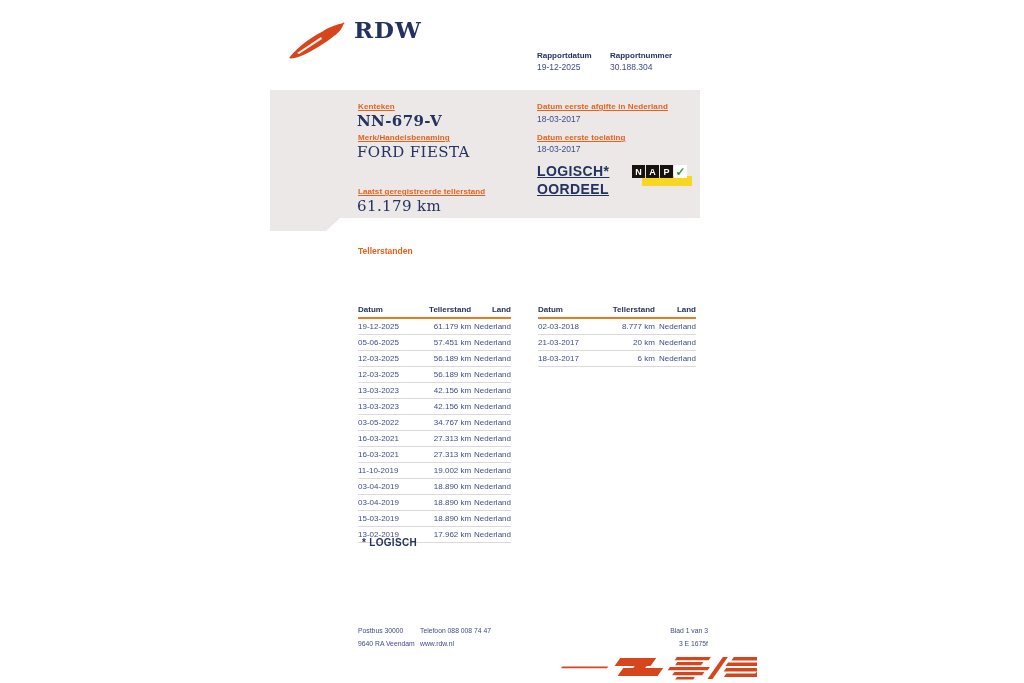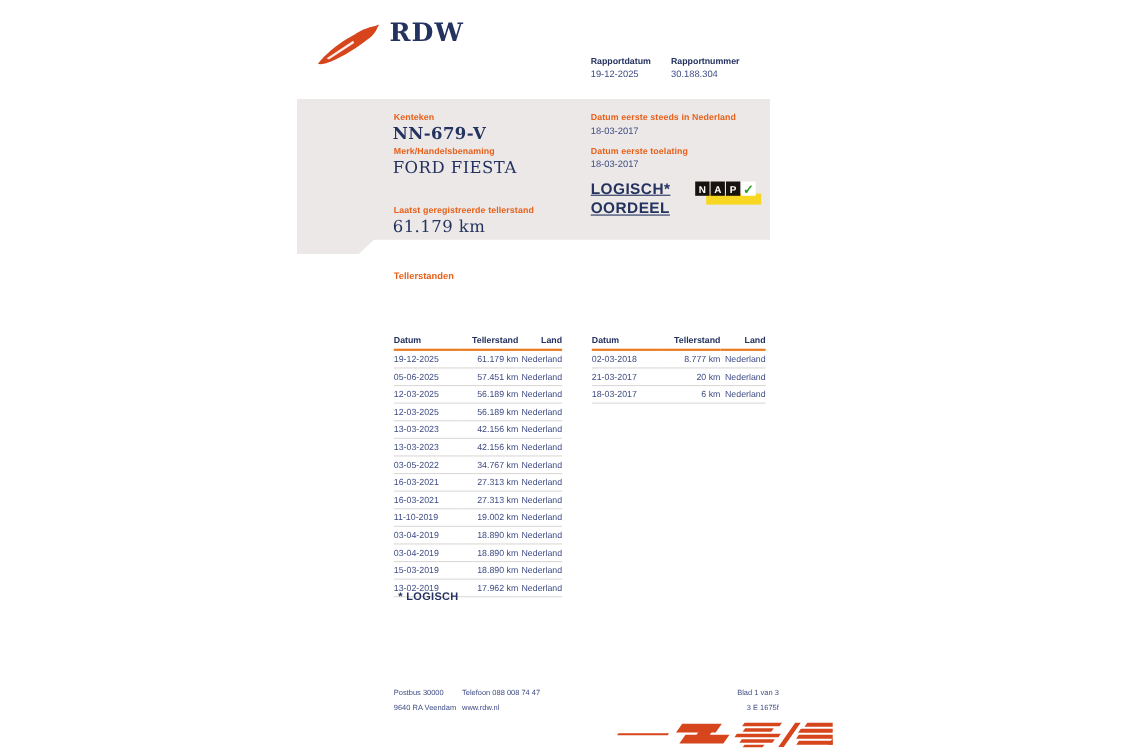--- a/index.html
+++ b/index.html
@@ -29,20 +29,21 @@
 
   
   .summary-box {
     left:270px; top:90px; width:430px; height:141px;
     background:var(--box-gray,#ebe8e7);
     clip-path: polygon(0 0, 430px 0, 430px 128px, 70px 128px, 56px 141px, 0 141px);
   }
   .field-label {
     font-size:8px; font-weight:bold; color:var(--orange-label,#e8611c);
     letter-spacing:0.1px;
+    text-decoration:underline;
   }
   .big-value {
     font-family:"DejaVu Serif", serif; font-size:15px;
     color:var(--navy,#2c3a67); letter-spacing:0.4px;
   }
   .small-value { font-size:8.5px; color:var(--navy-soft,#3e4c85); }
 
   .lb-kenteken   { left:358px; top:102px; }
   .v-kenteken    { left:357px; top:112px;font-weight:bold; }
   .lb-merk       { left:358px; top:133px; }
@@ -128,21 +129,21 @@
 
   <div class="abs summary-box"></div>
 
   <div class="abs field-label lb-kenteken">Kenteken</div>
   <div class="abs big-value v-kenteken">NN-679-V</div>
   <div class="abs field-label lb-merk">Merk/Handelsbenaming</div>
   <div class="abs big-value v-merk">FORD FIESTA</div>
   <div class="abs field-label lb-teller">Laatst geregistreerde tellerstand</div>
   <div class="abs big-value v-teller">61.179 km</div>
 
-  <div class="abs field-label lb-afgifte">Datum eerste steeds in Nederland</div>
+  <div class="abs field-label lb-afgifte">Datum eerste afgifte in Nederland</div>
   <div class="abs small-value v-afgifte">18-03-2017</div>
   <div class="abs field-label lb-toelating">Datum eerste toelating</div>
   <div class="abs small-value v-toelating">18-03-2017</div>
 
   <div class="abs oordeel">
     <div>LOGISCH*</div>
     <div>OORDEEL</div>
   </div>
 
   <div class="abs nap">

